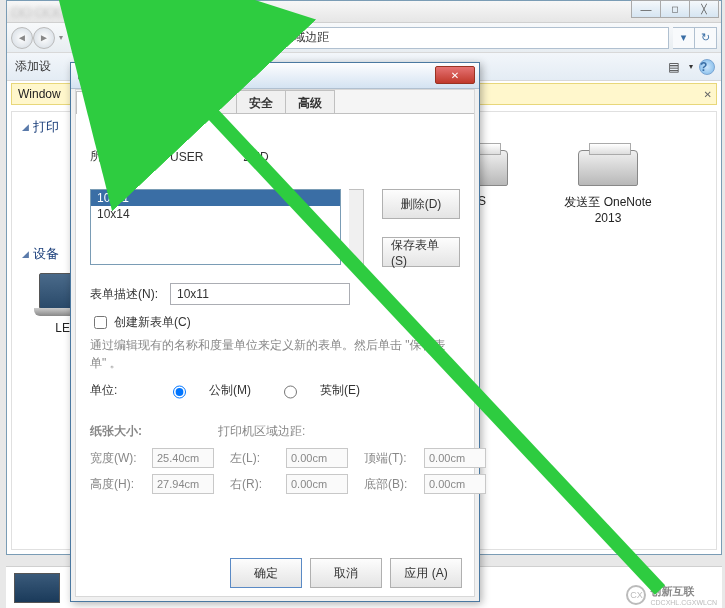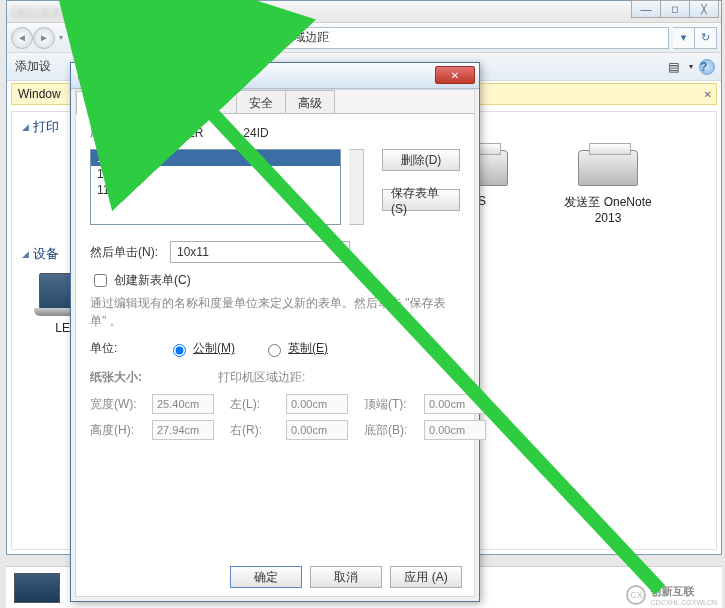--- a/index.html
+++ b/index.html
@@ -47,37 +47,37 @@
 .laptop-icon::after { content:""; position:absolute; bottom:-8px; left:-6px; width:68px; height:8px; background:linear-gradient(#ccc,#888); border-radius:0 0 6px 6px;}
 
 
 .dialog { position:absolute; top:62px; left:70px; width:410px; height:540px; background:#f0f0f0; border:1px solid #4a78a0; box-shadow: 2px 2px 8px rgba(0,0,0,.3); z-index:5;}
 .dialog-title { height:26px; background: linear-gradient(#fdfdfe,#d4e3f2); border-bottom:1px solid #b0c0d0; display:flex; align-items:center; padding:0 6px; font-size:12px; gap:6px; position:relative;}
 .dialog-title .icon { width:14px; height:14px; font-size:11px;}
 .dialog-close { position:absolute; right:4px; top:3px; width:40px; height:18px; background:linear-gradient(#e57373,#c0392b); border:1px solid #932; border-radius:2px; display:flex;align-items:center;justify-content:center; color:#fff; font-size:10px;}
 
 .dialog-body { position:absolute; top:26px; left:4px; right:4px; bottom:4px; background:#fff; border:1px solid #d8d8d8;}
 
-.tabs { display:flex; height:24px; border-bottom:1px solid #c0c0c0; font-size:12px; background:#f5f5f5;}
+.tabs { display:flex; height:24px; border-bottom:1px solid #c0c0c0; font-size:12px; background:#f5f5f5;font-weight:bold;}
 .tab { padding:4px 12px; border:1px solid #c0c0c0; border-bottom:none; margin-right:-1px; background:#f0f0f0; color:#333; cursor:default;}
 .tab.active { background:#fff; position:relative; top:1px;}
 
 .tabpanel { padding:10px 14px; font-size:12px; color:#333;}
-.row { display:flex; align-items:center; gap:8px; margin-bottom:8px;}
+.row { display:flex; align-items:center; gap:8px; margin-bottom:8px;margin-top:24px;}
 .label { width:72px; color:#333;}
 .listbox { width:270px; height:76px; border:1px solid #7a9cb5; background:#fff; overflow:hidden; font-size:12px;}
 .listbox .item { padding:1px 6px; }
 .listbox .item.sel { background:#3a6ea5; color:#fff;}
 .side-buttons { display:flex; flex-direction:column; gap:18px;}
-.btn-std { height:22px; min-width:78px; padding:0 8px; border:1px solid #b0b0b0; background:linear-gradient(#fdfdfd,#e4e4e4); font-size:12px; color:#333; display:flex;align-items:center;justify-content:center;}
+.btn-std { height:30px; min-width:78px; padding:0 8px; border:1px solid #b0b0b0; background:linear-gradient(#fdfdfd,#e4e4e4); font-size:12px; color:#333; display:flex;align-items:center;justify-content:center;}
 
 .input-text { height:22px; border:1px solid #abadb3; padding:0 6px; background:#fff; font-size:12px; color:#333;}
 .section-title { font-size:12px; color:#222; margin:8px 0 6px;}
 .radio-row { display:flex; align-items:center; gap:28px; margin-bottom:12px;}
-.radio-row label { display:flex; align-items:center; gap:4px; font-size:12px;text-decoration:underline;}
+.radio-row label { display:flex; gap:20px; font-size:12px;}
 .dim { color:#888;}
 .dim input { color:#888;}
 .grid5 { display:grid; grid-template-columns: 54px 70px 48px 70px 52px 70px; gap:6px 8px; align-items:center; margin-bottom:6px;}
 .small-in { height:20px; width:62px; border:1px solid #c8c8c8; background:#fafafa; font-size:11px; padding:0 4px; color:#888;}
 .chk-row { display:flex; align-items:center; gap:4px; margin:6px 0 4px;}
 .hint { color:#888; font-size:12px; line-height:1.5; margin:4px 0 10px;}
 
 .dialog-buttons { position:absolute; bottom:8px; right:12px; display:flex; gap:8px;}
 .dialog-buttons .btn-std { min-width:72px;}
 
@@ -198,31 +198,30 @@
 
     <div class="tabpanel">
       <div class="row">
         <span class="label">所有表单(F):</span>
         <span style="white-space:pre;">USER            24ID</span>
       </div>
       <div class="row" style="align-items:flex-start;">
         <div class="listbox">
           <div class="item sel">10x11</div>
           <div class="item">10x14</div>
-          <div class="item">11x17</div>
         </div>
         <div style="width:16px;height:76px;border:1px solid #c0c0c0;border-left:none;background:#f0f0f0;"></div>
         <div class="side-buttons" style="margin-left:10px;">
           <div class="btn-std">删除(D)</div>
           <div class="btn-std">保存表单(S)</div>
         </div>
       </div>
 
       <div class="row" style="margin-top:16px;">
-        <span class="label">然后单击(N):</span>
+        <span class="label">表单描述(N):</span>
         <input class="input-text" style="width: 180px;" readonly="" value="10x11">
       </div>
 
       <div class="chk-row">
         <input type="checkbox" style="">
         <span>创建新表单(C)</span>
       </div>
       <div class="hint">通过编辑现有的名称和度量单位来定义新的表单。然后单击 "保存表单" 。</div>
 
 

